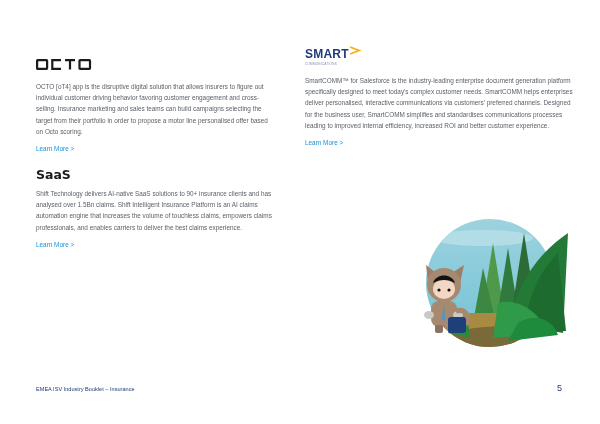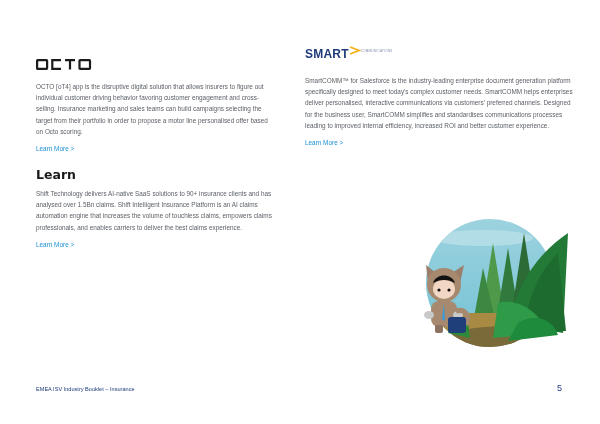--- a/index.html
+++ b/index.html
@@ -6,21 +6,21 @@
     html, body { width: 600px; height: 424px; background: #ffffff; overflow: hidden; }
     body { position: relative; font-family: "Liberation Sans", sans-serif; color: #555a60; }
 
     .col { position: absolute; width: 240px; }
     .col-left { left: 36px; top: 50px; }
     .col-right { left: 305px; top: 50px; width: 268px; }
 
     .octo-logo { height: 22px; display: flex; align-items: center; margin-top: 3px; }
     .octo-logo svg { display: block; }
 
-    .smart-logo { height: 22px; display: flex; align-items: flex-start; flex-direction: row; margin-top: -2px; }
+    .smart-logo { height: 22px; display: flex; align-items: flex-start; flex-direction: column; margin-top: -2px; }
     .smart-word { display: flex; align-items: center; }
     .smart-text { font-family: "Liberation Sans", sans-serif; font-weight: bold; font-size: 12px; color: #1f3b7a; letter-spacing: 0.2px; line-height: 13px; }
     .smart-sub { font-size: 3px; color: #7a8aa8; line-height: 4px; letter-spacing: 0.3px; margin-top: 1px; }
 
     .body-text { font-size: 6.4px; line-height: 11.2px; color: #5a5f66; margin-top: 6px; }
     .col-right .body-text { margin-top: 5px; }
 
     .learn-more { display: inline-block; font-size: 6.4px; color: #1a8fd6; margin-top: 8px; text-decoration: none; cursor: pointer; }
 
     .section-title { font-size: 12.5px; font-weight: bold; color: #1b1b1b; margin-top: 13px; line-height: 14px; font-family: "DejaVu Sans", sans-serif; font-weight: 600; }
@@ -42,21 +42,21 @@
         <path d="M25 1.1 H16.3 V9.9 H25"></path>
         <path d="M29 1.1 H39 M34 1.1 V10.5"></path>
         <rect x="43.5" y="1.1" width="10.5" height="8.8" rx="0.6"></rect>
       </g>
     </svg>
   </div>
   <p class="body-text">OCTO [oT4] app is the disruptive digital solution that allows insurers to figure out individual customer driving behavior favoring customer engagement and cross-selling. Insurance marketing and sales teams can build campaigns selecting the target from their portfolio in order to propose a motor line personalised offer based on Octo scoring.</p>
   <a class="learn-more">Learn More &gt;</a>
 
   <div class="section-shift">
-    <h2 class="section-title">Learn</h2>
+    <h2 class="section-title">SaaS</h2>
     <p class="body-text">Shift Technology delivers AI-native SaaS solutions to 90+ insurance clients and has analysed over 1.5Bn claims. Shift Intelligent Insurance Platform is an AI claims automation engine that increases the volume of touchless claims, empowers claims professionals, and enables carriers to deliver the best claims experience.</p>
     <a class="learn-more">Learn More &gt;</a>
   </div>
 </div>
 
 <div class="col col-right">
   <div class="smart-logo">
     <div class="smart-word">
       <span class="smart-text">SMART</span>
       <svg width="12" height="12" viewBox="0 0 12 12" style="margin-left:0px;margin-top:-6px;">

